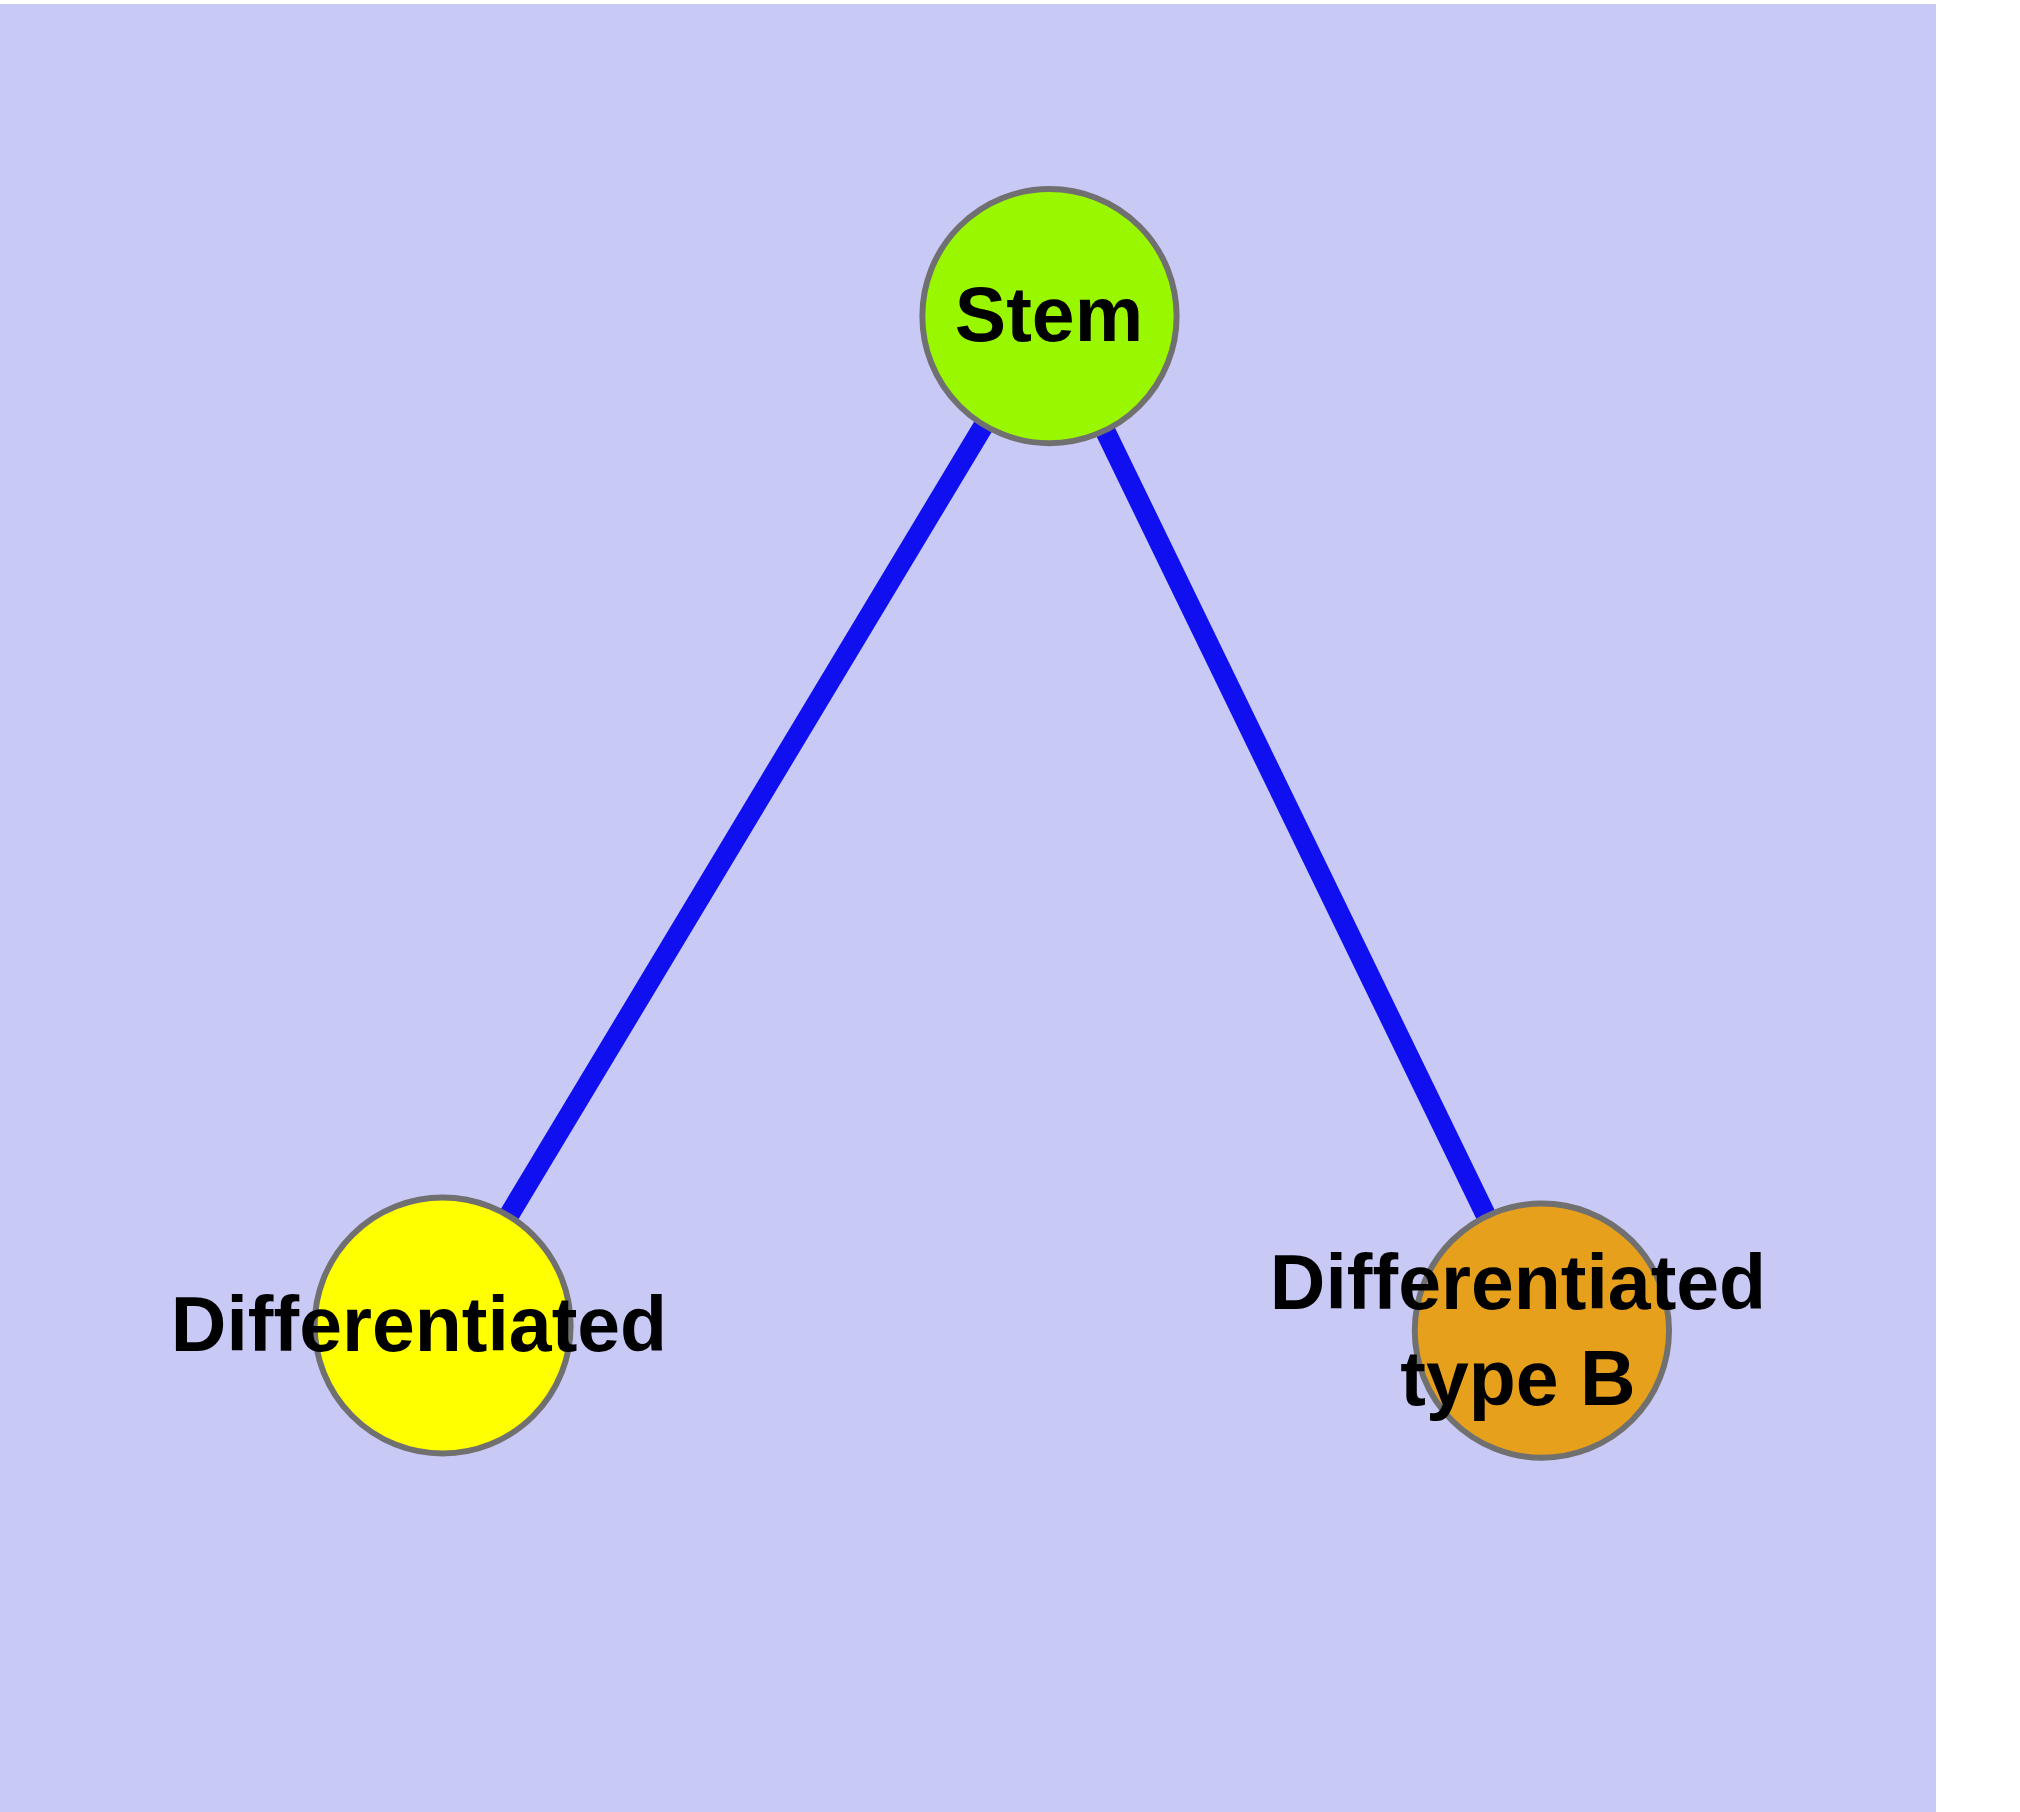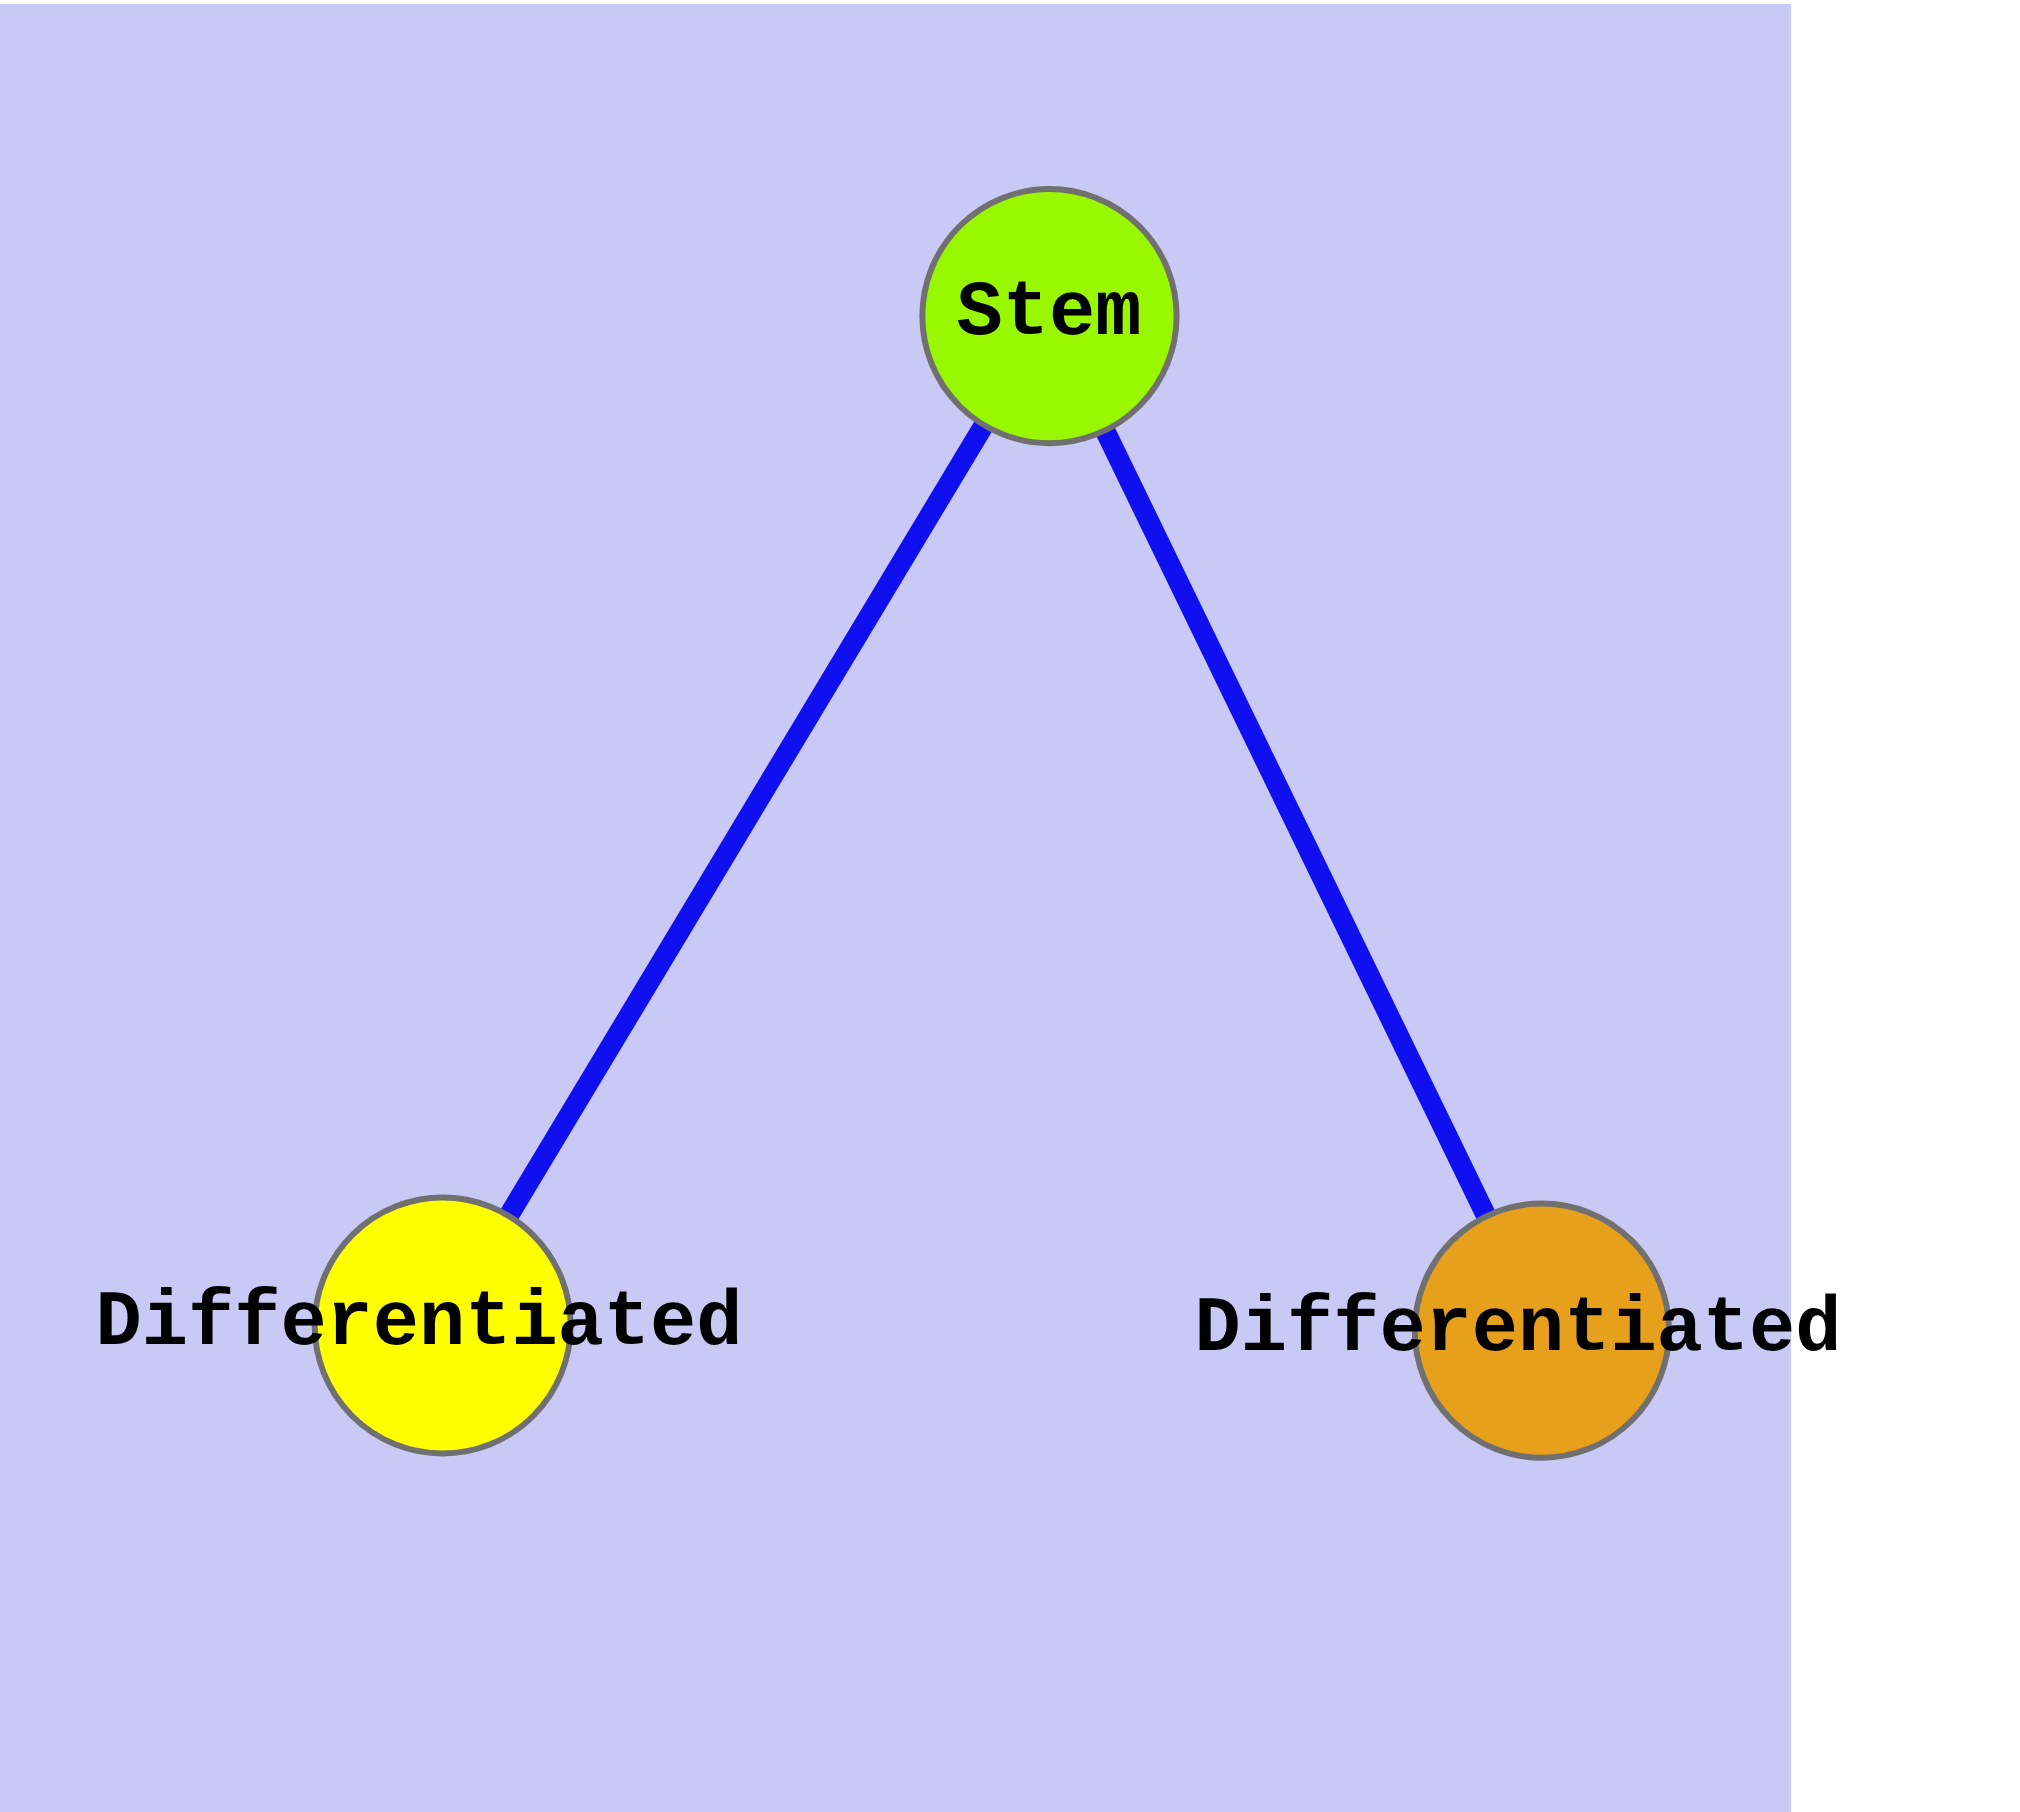--- a/index.html
+++ b/index.html
@@ -6,23 +6,22 @@
     margin: 0;
     padding: 0;
     width: 2021px;
     height: 1812px;
     background: #ffffff;
     overflow: hidden;
     font-family: "Liberation Sans", sans-serif;
   }
   .canvas {
     position: relative;
-    width: 1791px;
+    width: 1936px;
     height: 1812px;
-    font-family: Liberation Mono, monospace;
   }
   .plot-bg {
     position: absolute;
     left: 0;
     right: 0;
     top: 4.2px;
     bottom: 0;
     background: #c9c9f6;
   }
   svg.graph {
@@ -73,16 +72,17 @@
   <div class="node-label" style="left:1049px; top:314px;">
     <span class="line">Stem</span>
   </div>
 
   <div class="node-label" style="left:419px; top:1324px;">
     <span class="line">Differentiated</span>
   </div>
 
   <div class="node-label" style="left:1518px; top:1330px;">
     <span class="line">Differentiated</span>
+    <span class="line">type B</span>
   </div>
 
 </div>
 
 
 </body></html>

